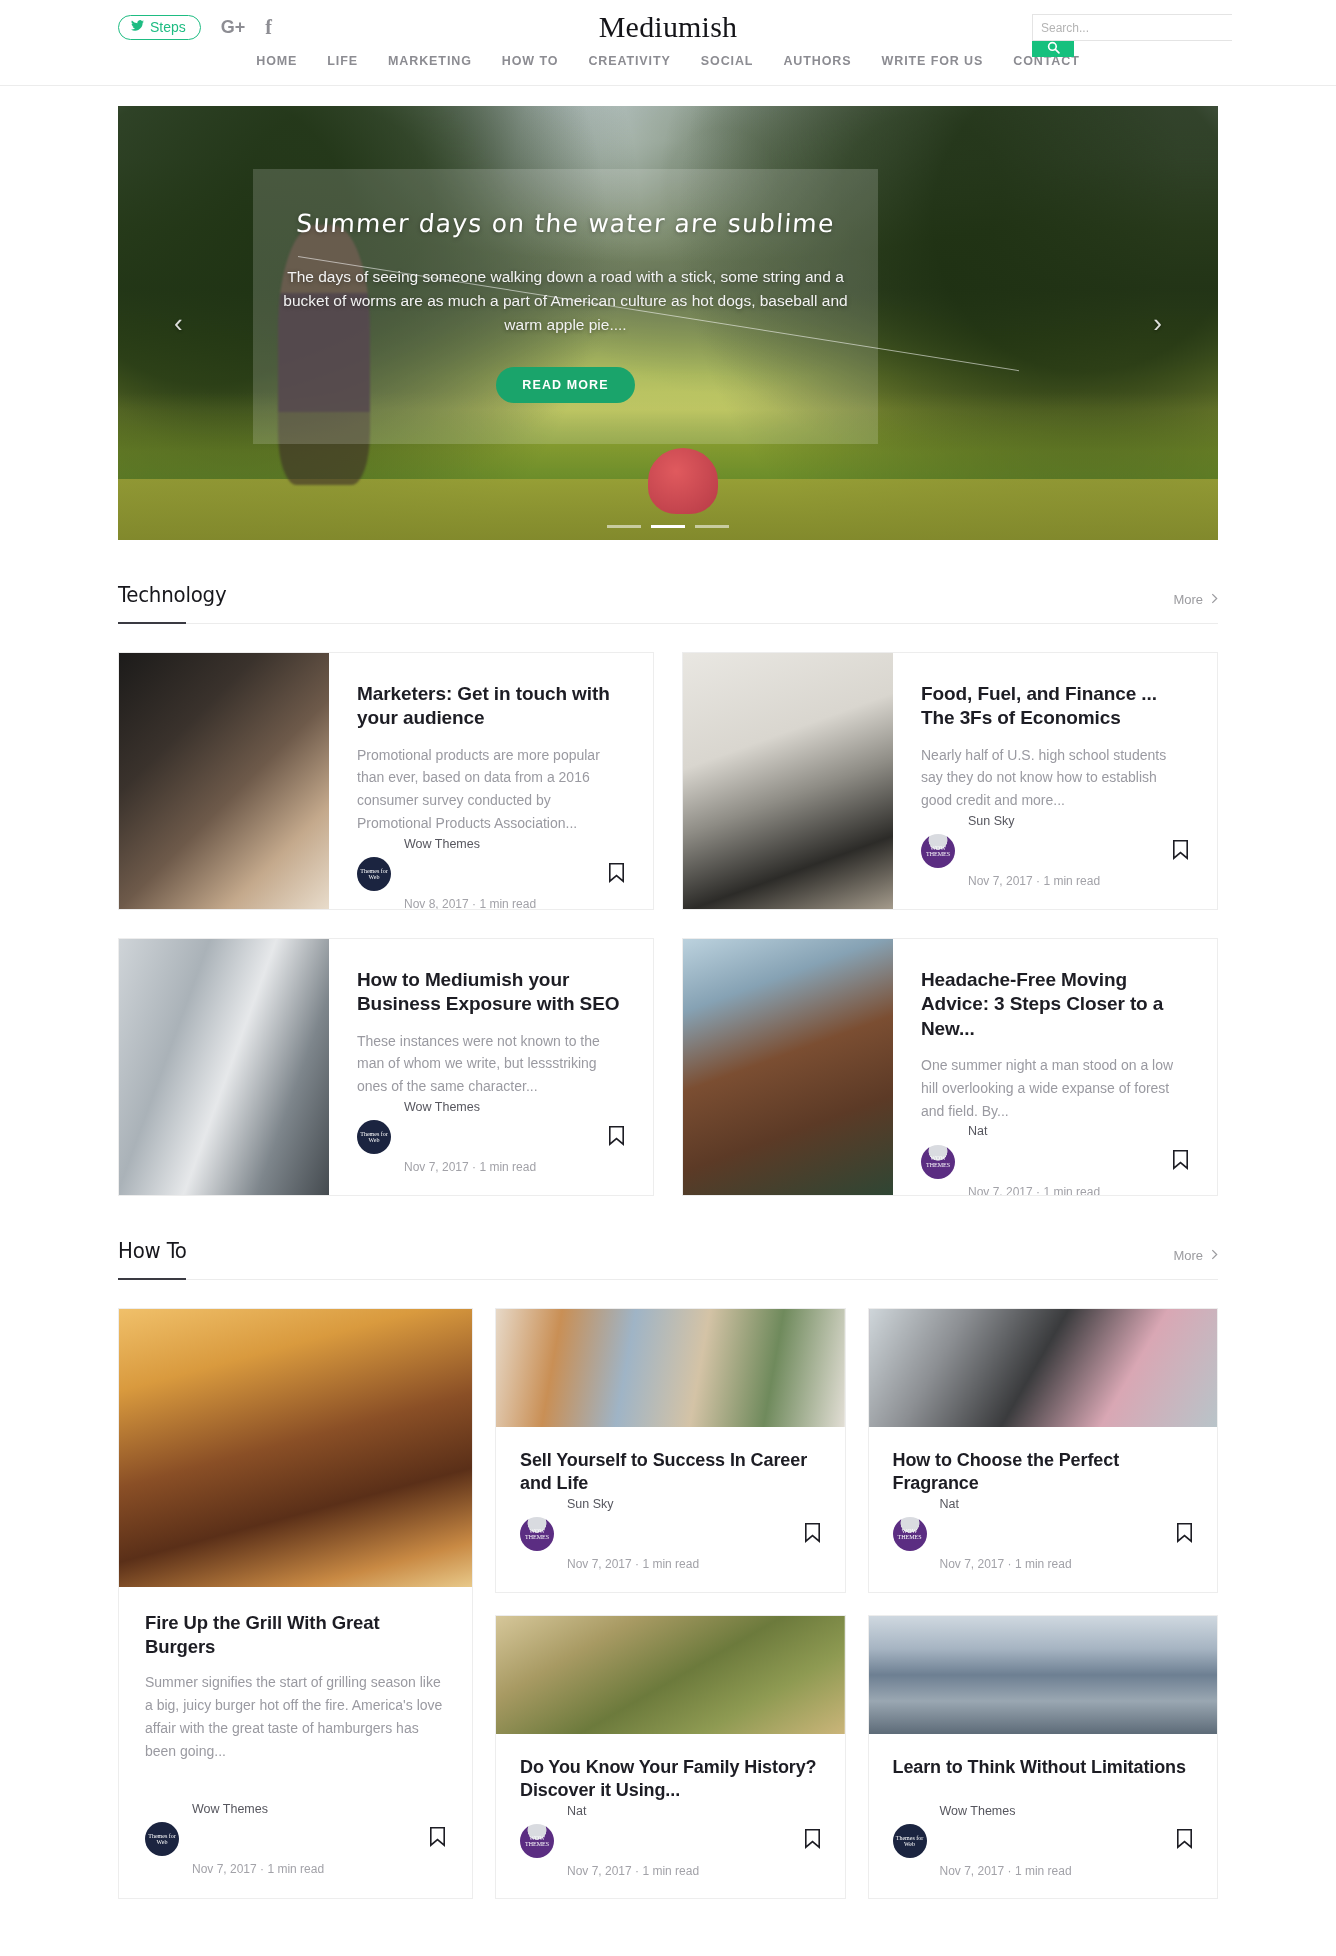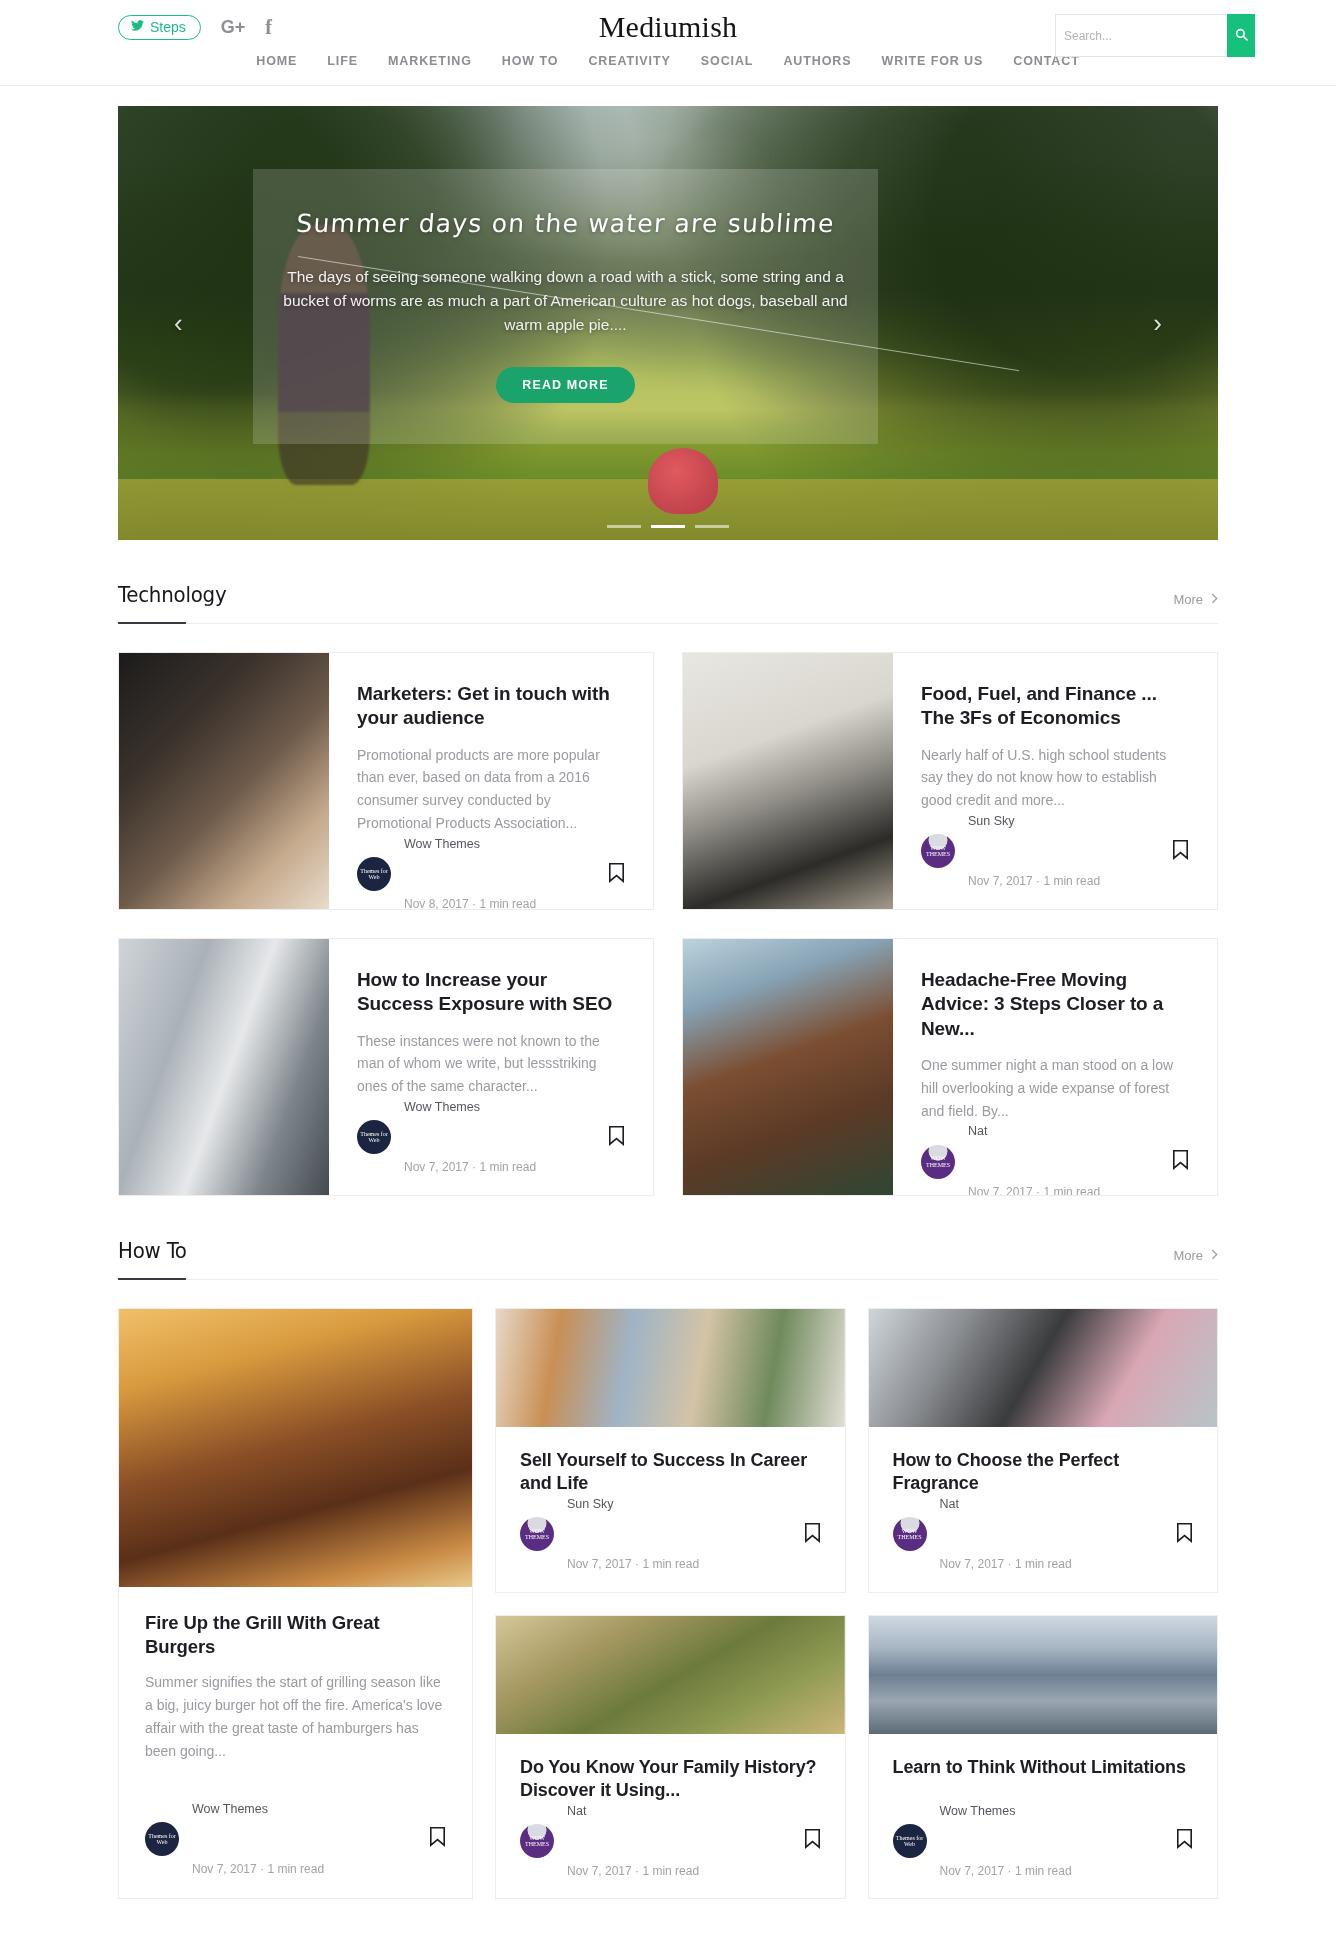--- a/index.html
+++ b/index.html
@@ -51,25 +51,26 @@
     text-align: center;
     font-family: "Liberation Serif", serif;
     font-size: 30px;
     letter-spacing: .2px;
     color: #141418;
     pointer-events: none;
   }
 
   .search-wrap {
     position: absolute;
-    right: 81px;
+    right: 104px;
     top: 14px;
     display: flex;
     height: 43px;
     width: 200px;
+    flex-direction: column;
   }
   .search-input {
     flex: 1;
     border: 1px solid #e4e4e4;
     border-right: none;
     font-size: 12px;
     padding: 0 8px;
     color: #555;
     outline: none;
     font-family: "Liberation Sans", sans-serif;
@@ -494,21 +495,21 @@
               </div>
               <div class="bookmark"><svg width="17" height="21" viewBox="0 0 17 21" fill="none" stroke="#1d1d24" stroke-width="1.6">
                   <path d="M1.8 1.8h13.4v17.4L8.5 13.6 1.8 19.2z"></path>
                 </svg></div>
             </div>
           </div>
         </div>
         <div class="card-h">
           <div class="thumb thumb-office"></div>
           <div class="body">
-            <div class="card-title">How to Increase your Success Exposure with SEO</div>
+            <div class="card-title">How to Mediumish your Business Exposure with SEO</div>
             <div class="card-ex">These instances were not known to the man of whom we write, but lessstriking ones of the same character...</div>
             <div class="card-meta">
               <div class="avatar navy">
                 <span>Themes for Web</span>
               </div>
               <div class="meta-txt">
                 <div class="meta-author">Wow Themes</div>
                 <div class="meta-sub">Nov 7, 2017 · 1 min read</div>
               </div>
               <div class="bookmark"><svg width="17" height="21" viewBox="0 0 17 21" fill="none" stroke="#1d1d24" stroke-width="1.6">

